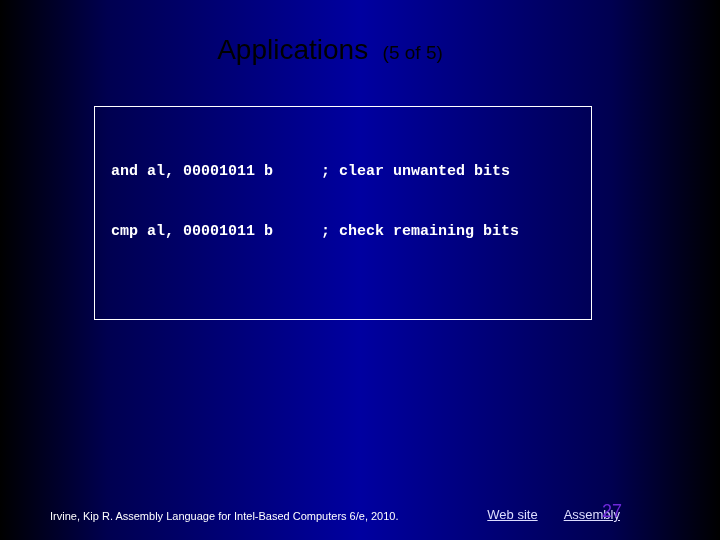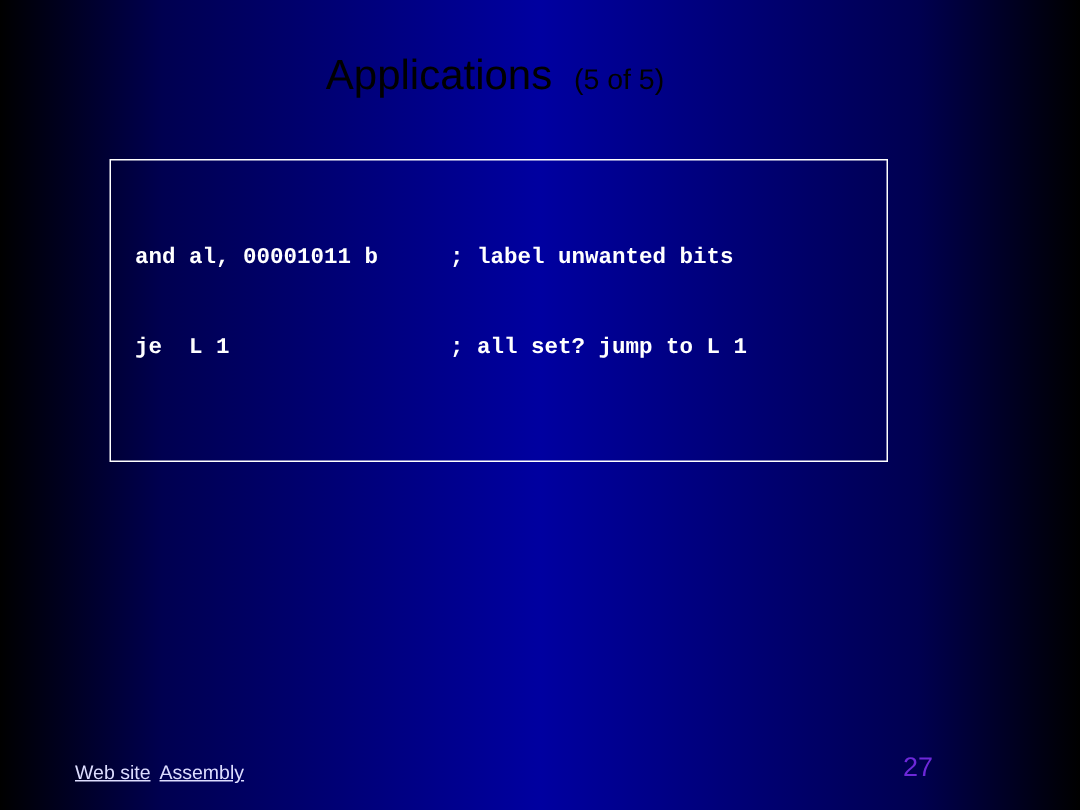--- a/index.html
+++ b/index.html
@@ -47,22 +47,22 @@
   }
   .bullets li::before {
     content: "•";
     position: absolute;
     left: 2px;
     top: 0;
     font-size: 18px;
   }
   .codebox {
     border: 1px solid #ffffff;
-    margin: 0 18px 0 23px;
-    padding: 14px 16px 24px 16px;
+    margin: 0 18px 0 44px;
+    padding: 14px 16px 36px 16px;
     font-family: "Courier New", Courier, monospace;
     font-size: 15px;
     font-weight: bold;
     line-height: 1.35;
     white-space: pre;
   }
   .code-row { display: flex; }
   .code-left { width: 210px; flex: 0 0 210px; }
   .code-right { flex: 1; }
   .footer {
@@ -74,21 +74,21 @@
     display: flex;
     align-items: flex-end;
     font-size: 11px;
   }
   .footer-cite {
     flex: 1;
     font-size: 11px;
   }
   .footer-links {
     display: flex;
-    gap: 6px;
+    gap: 26px;
     margin-right: 50px;
     align-items: flex-end;
   }
   .footer-links a {
     color: #ddddff;
     text-decoration: underline;
     font-size: 13px;
     cursor: pointer;
   }
   .page-num {
@@ -106,29 +106,30 @@
 
   <div class="title-wrap">
     <span class="title-main">Applications</span>
     <span class="title-sub">(5 of 5)</span>
   </div>
 
 
   <div class="codebox">
     <div class="code-row">
       <span class="code-left">and al, 00001011 b</span>
-      <span class="code-right">; label unwanted bits</span>
+      <span class="code-right">; clear unwanted bits</span>
     </div>
     <div class="code-row">
-      <span class="code-left">je  L 1</span>
-      <span class="code-right">; all set? jump to L 1</span>
+      <span class="code-left">cmp al, 00001011 b</span>
+      <span class="code-right">; check remaining bits</span>
     </div>
   </div>
 
   <div class="footer">
+    <div class="footer-cite">Irvine, Kip R. Assembly Language for Intel-Based Computers 6/e, 2010.</div>
     <div class="footer-links">
       <a>Web site</a>
       <a>Assembly</a>
     </div>
   </div>
 
   <div class="page-num">27</div>
 
 </div>
 

